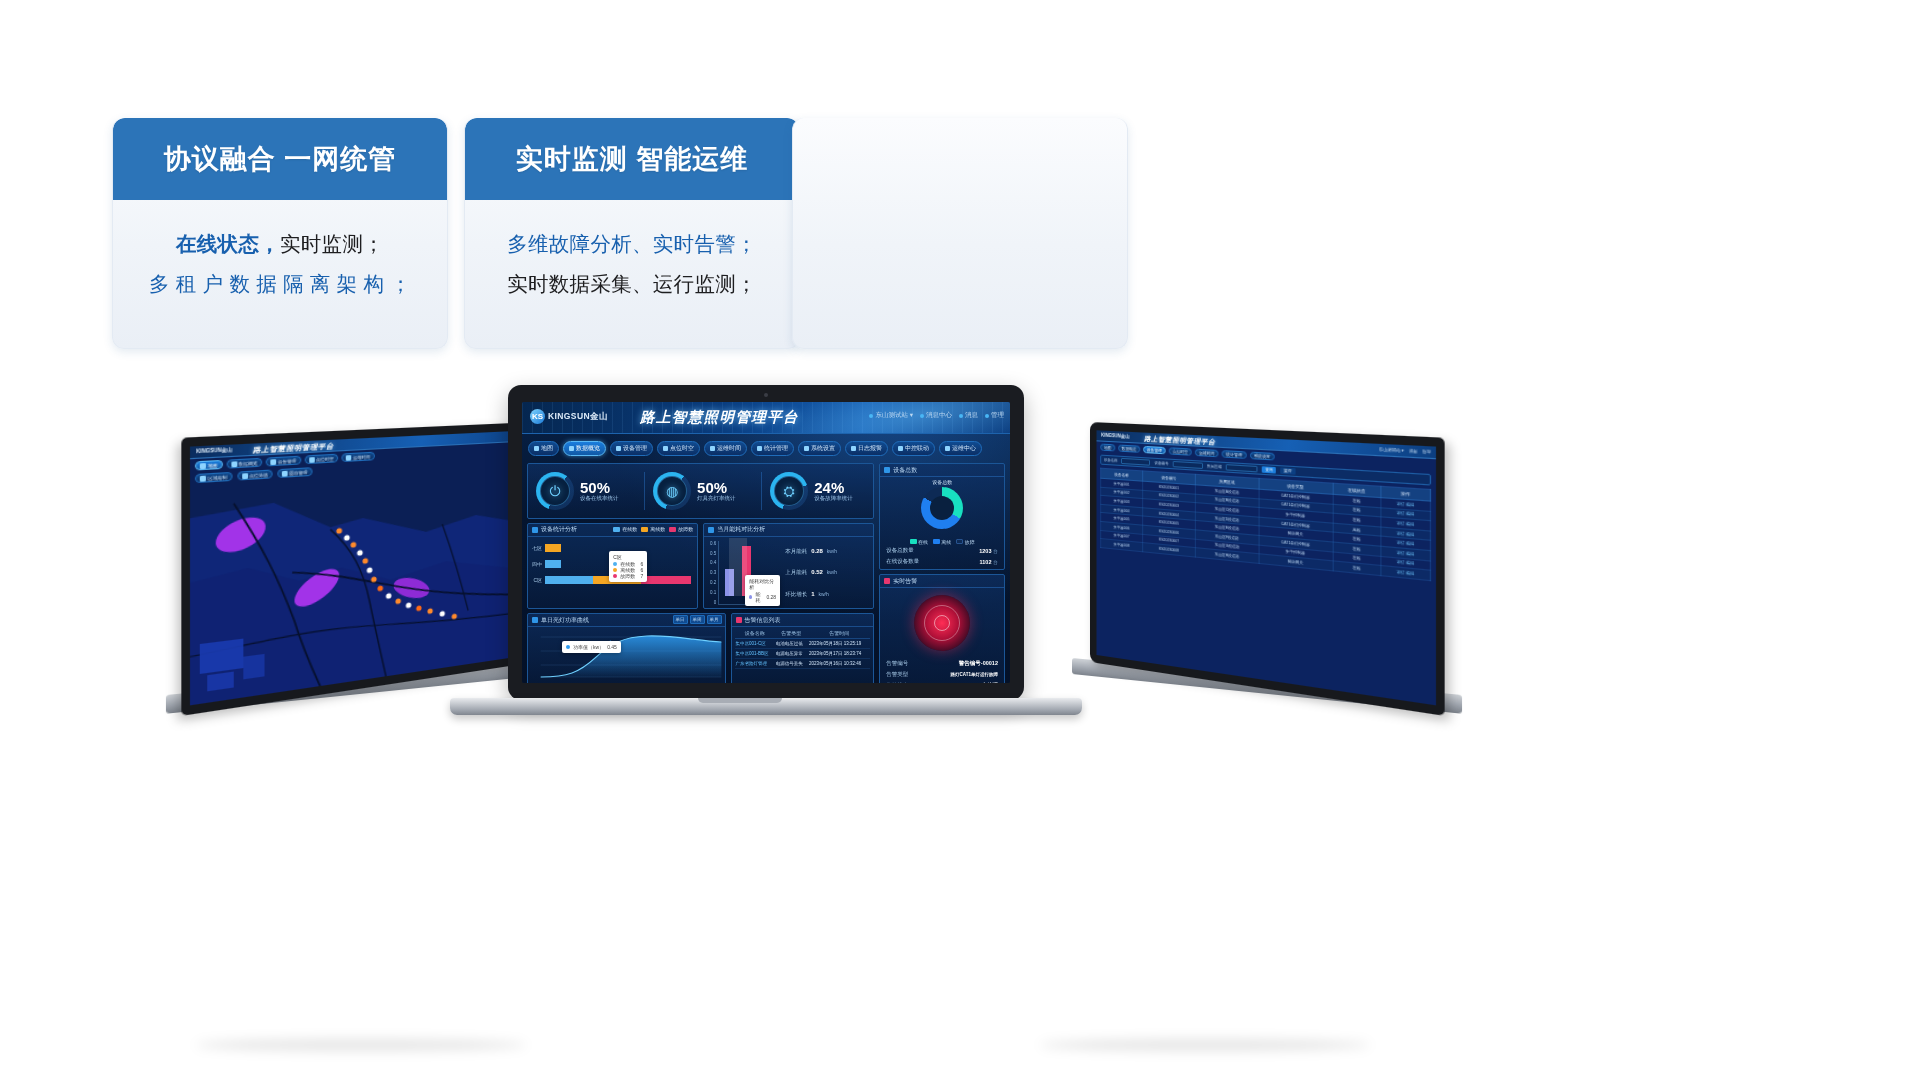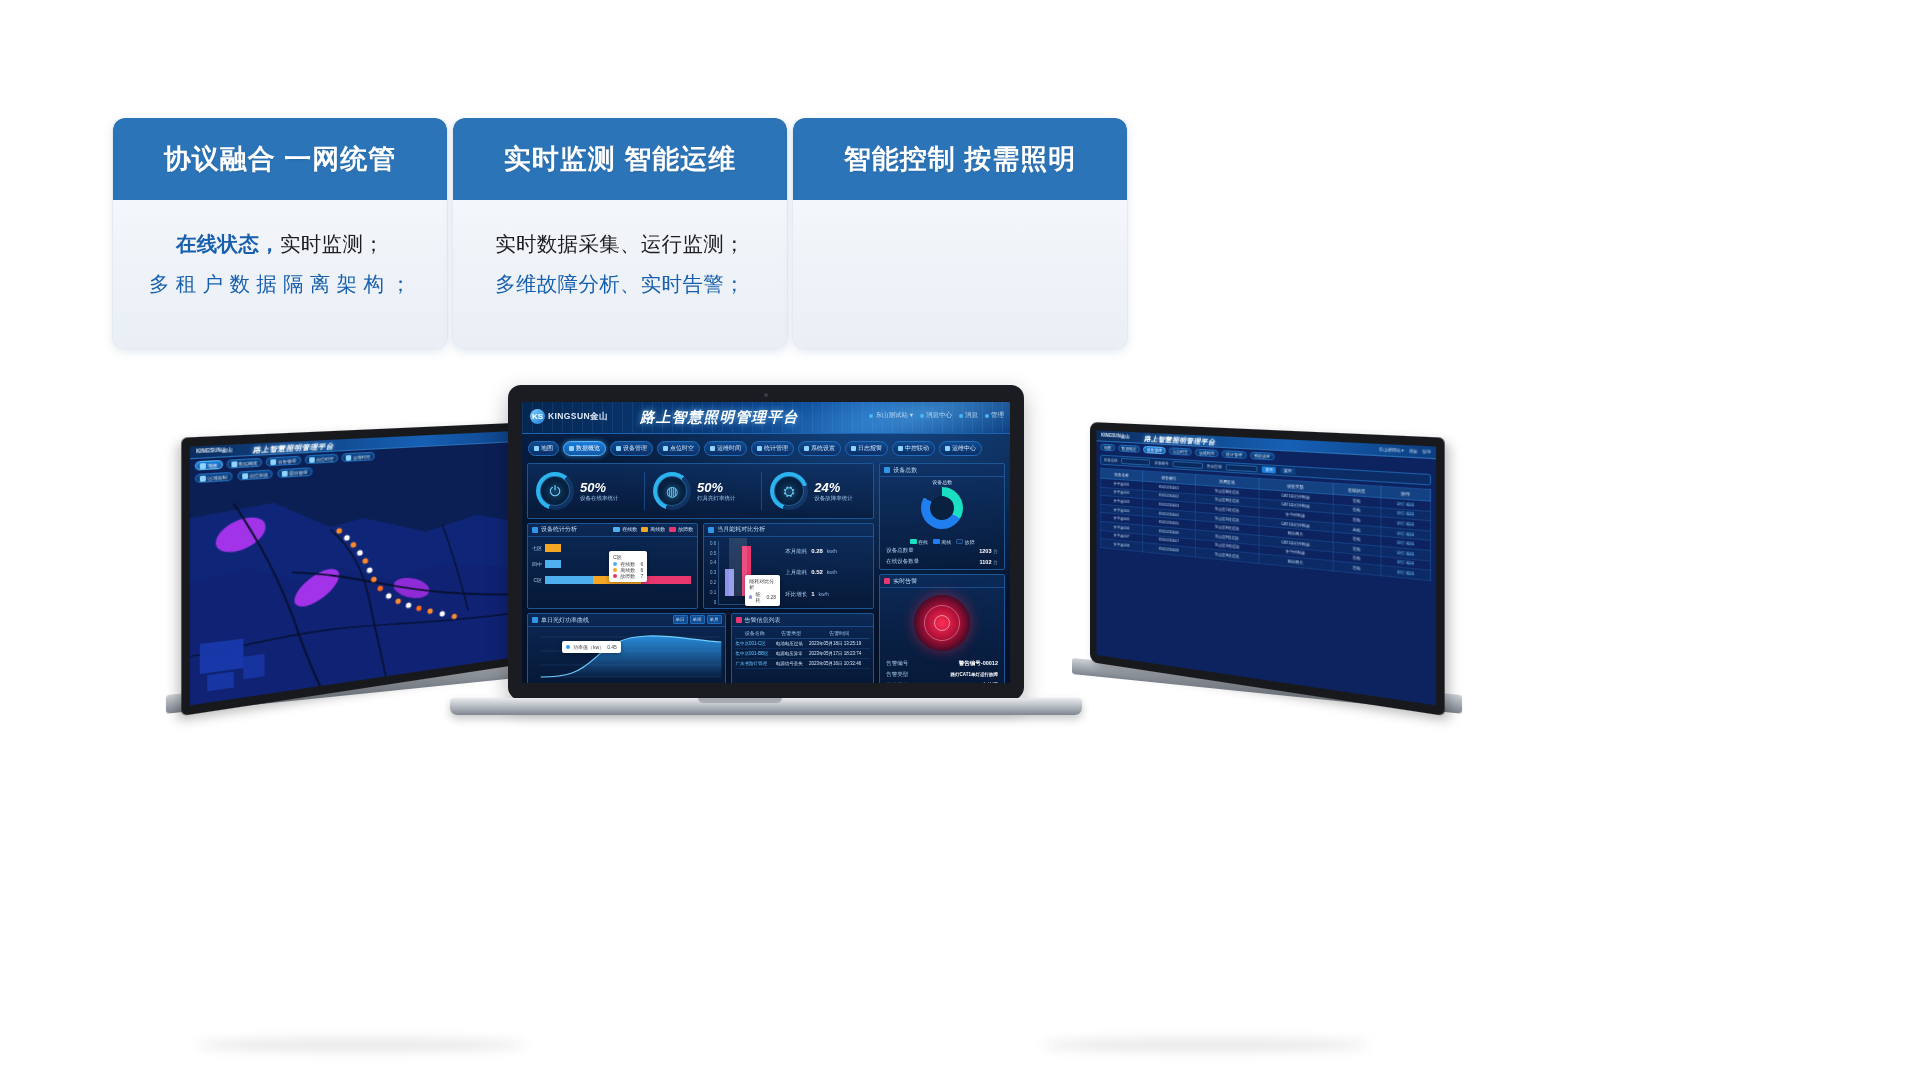--- a/index.html
+++ b/index.html
@@ -132,21 +132,21 @@
   .kpi { flex:1; display:flex; align-items:center; gap:6px; padding-left:8px; }
   .ring { width:38px; height:38px; border-radius:50%; position:relative;
     background:
       conic-gradient(from 200deg,#2bb4f0 0deg,#2bb4f0 200deg, rgba(40,110,190,.25) 200deg 360deg);
     padding:3px; }
   .ring::after{ content:""; position:absolute; inset:4px; border-radius:50%;
     background:#07203f; border:1px solid rgba(70,170,240,.45); }
   .ring .glyph { position:absolute; inset:0; display:flex; align-items:center;
     justify-content:center; font-size:14px; color:#6fd0ff; z-index:2;
     text-shadow:0 0 6px rgba(90,200,255,.9); }
-  .kpi-txt .v { font-size:13px; color:#ffffff; font-weight:bold; line-height:14px;font-style:italic; }
+  .kpi-txt .v { font-size:15px; color:#ffffff; font-weight:bold; line-height:14px; }
   .kpi-txt .l { font-size:5.5px; color:#9cc4e8; white-space:nowrap; }
 
   
   .charts { display:flex; gap:5px; height:86px; }
   .chart-box { flex:1; display:flex; flex-direction:column; }
   .legend { position:absolute; right:4px; top:2px; display:flex; gap:4px; }
   .lg { display:flex; align-items:center; gap:2px; font-size:5px; color:#cfe3f7; }
   .sw { width:7px; height:5px; border-radius:1px; }
 
   
@@ -272,34 +272,31 @@
         <span>协议融合 一网统管</span>
       </div>
       <div class="card-bd">
         <div class="line">
           <span class="mix-blue">在线状态，</span><span class="mix-dark">实时监测；</span>
         </div>
         <div class="line ln-blue">多 租 户 数 据 隔 离 架 构 ；</div>
       </div>
     </div>
 
-    <div class="card" style="left:452px">
+    <div class="card" style="left:464px">
       <div class="card-hd">
         <span>实时监测 智能运维</span>
       </div>
       <div class="card-bd">
+        <div class="line ln-blue">多维故障分析、实时告警；</div>
         <div class="line ln-dark">实时数据采集、运行监测；</div>
-        <div class="line ln-blue">多维故障分析、实时告警；</div>
       </div>
     </div>
 
     <div class="card" style="left:792px">
-      <div class="card-hd">
-        <span>智能控制 按需照明</span>
-      </div>
     </div>
 
   </div>
 
   <div id="laptops">
 
     <div id="shadowL"></div>
     <div id="shadowR"></div>
 
     <div id="lapL">

